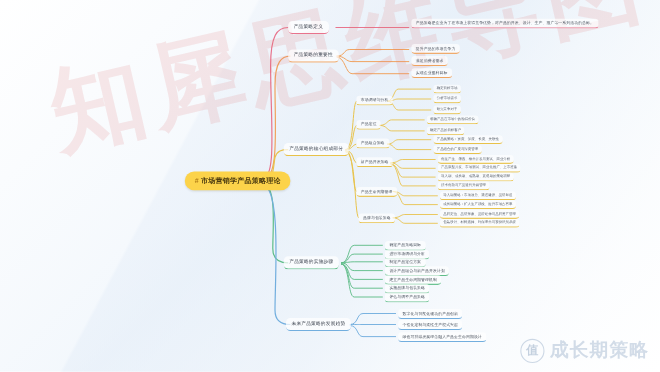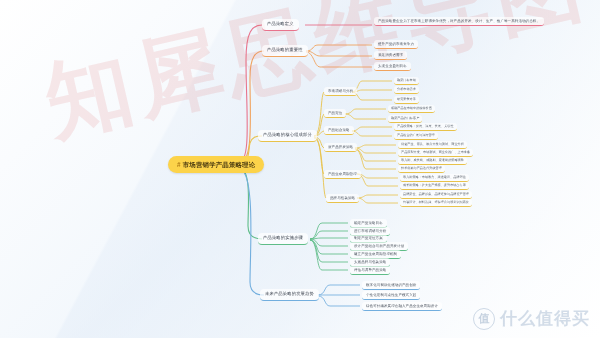--- a/index.html
+++ b/index.html
@@ -184,15 +184,15 @@
   <div class="node lvl2 u-green" style="left:350px;top:258px;">实施品牌与包装策略</div>
   <div class="node lvl2 u-green" style="left:350px;top:266px;">评估与调整产品策略</div>
 
   <div class="node lvl1 u-blue" style="left:260px;top:289px;">未来产品策略的发展趋势</div>
   <div class="node lvl2 u-blue" style="left:362px;top:281px;">数字化与智能化驱动的产品创新</div>
   <div class="node lvl2 u-blue" style="left:362px;top:291px;">个性化定制与柔性生产模式兴起</div>
   <div class="node lvl2 u-blue" style="left:362px;top:302px;">绿色可持续发展理念融入产品全生命周期设计</div>
 
   <div class="badge">
     <div class="mark">值</div>
-    <div class="txt">什么值得买</div>
+    <div class="txt">成长期策略</div>
   </div>
 </div>
 
 </body></html>

